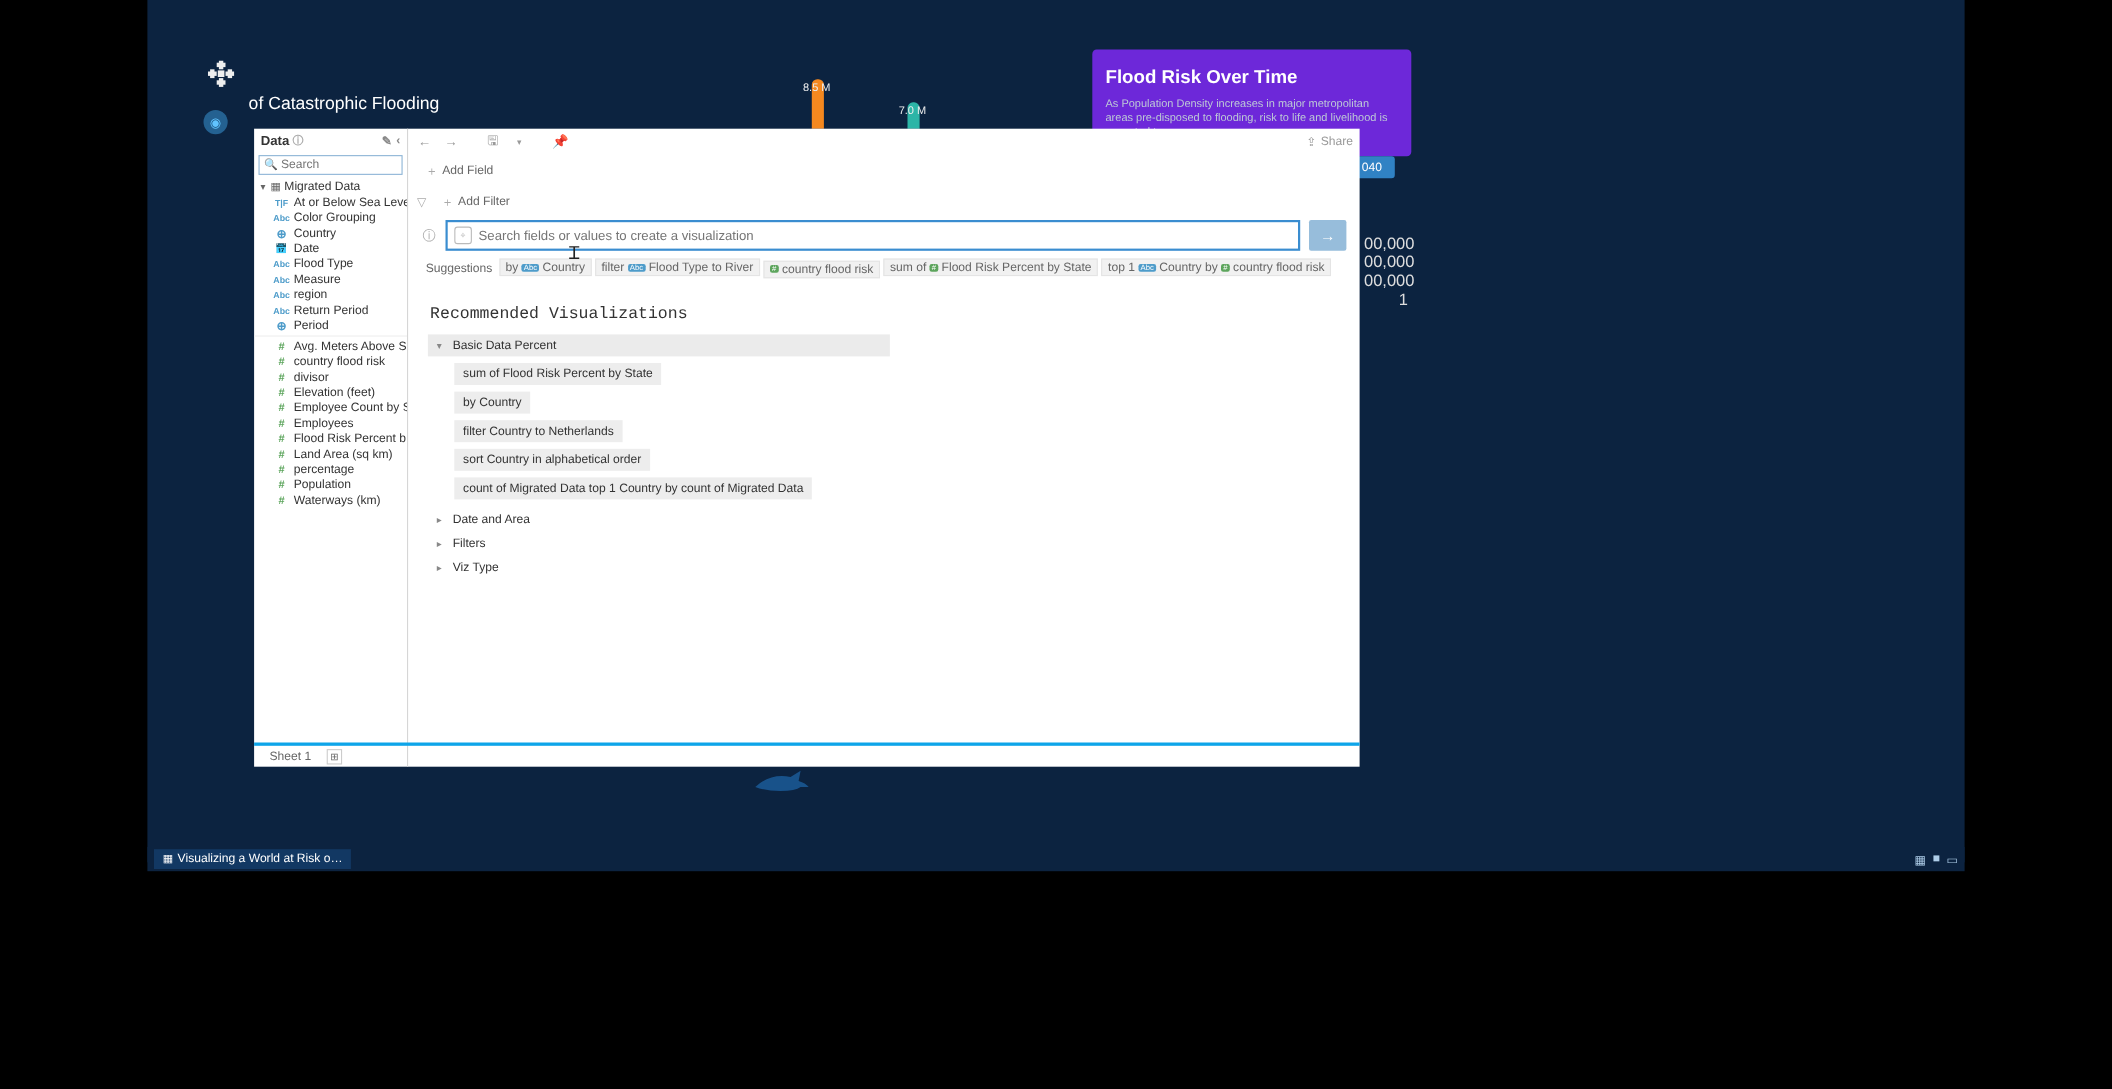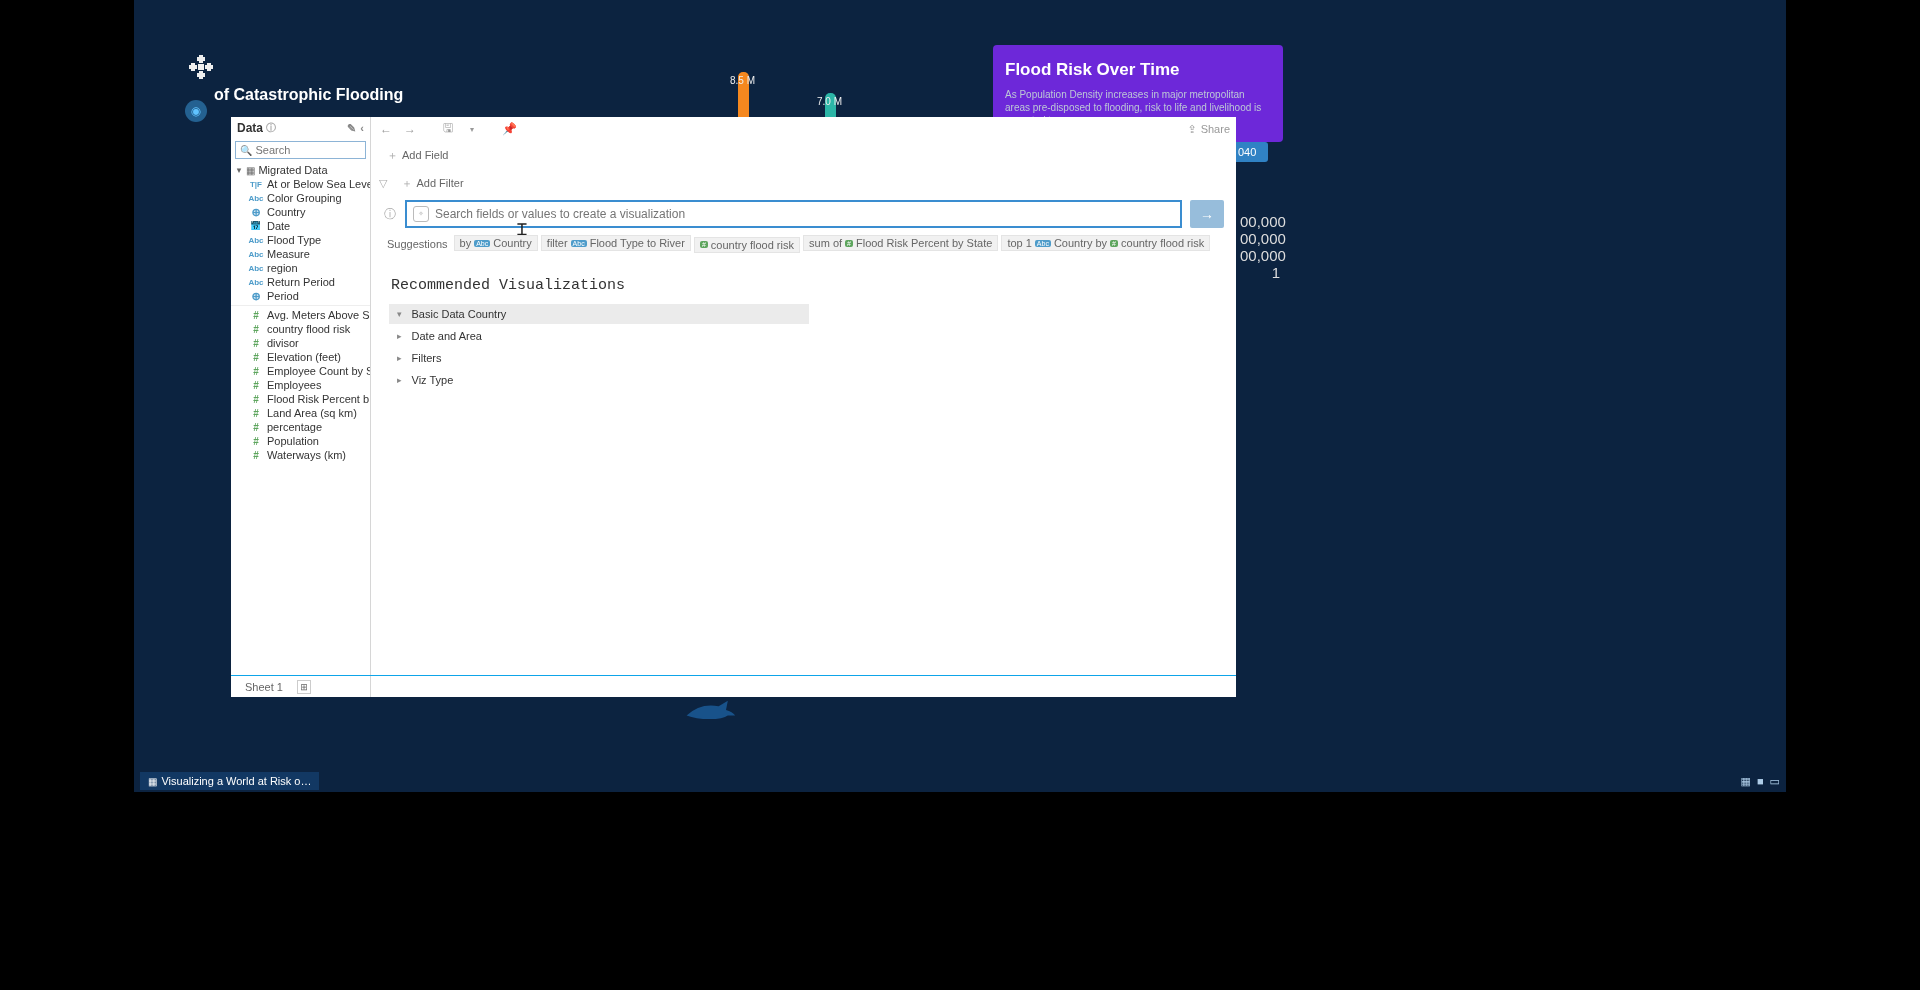--- a/index.html
+++ b/index.html
@@ -20,23 +20,23 @@
   color: #eee;
 }
 .bg-dashboard .title {
   position: absolute;
   left: 96px; top: 40px;
   font-size: 38px;
   font-weight: 500;
 }
 .bg-dashboard .subtitle {
   position: absolute;
-  left: 80px; top: 86px;
+  left: 92px; top: 86px;
   font-size: 16px;
-  font-weight: 700;
+  font-weight: 400;
 }
 
 .bg-bar {
   position: absolute;
   width: 11px;
   border-radius: 5px 5px 0 0;
 }
 .bg-bar.orange { background: #f5881f; left: 604px; top: 72px; height: 45px; }
 .bg-bar.teal   { background: #2cb5a7; left: 691px; top: 93px; height: 24px; }
 .bg-bar-label {
@@ -314,21 +314,21 @@
   padding: 4px 8px;
   align-self: flex-start;
   cursor: pointer;
 }
 
 .sheet-tabs {
   position: absolute;
   left: 0; bottom: 0;
   width: 100%;
   height: 22px;
-  border-top: 1px solid #0ea5e9;
+  border-top: 3px solid #0ea5e9;
   display: flex; align-items: center;
   padding-left: 14px;
   gap: 14px;
   font-size: 11px;
   color: #666;
 }
 .sheet-tabs .sheet-tab { cursor: pointer; }
 .sheet-tabs .add-sheet {
   width: 14px; height: 14px;
   border: 1px solid #ccc;
@@ -581,21 +581,28 @@
             <span>country flood risk</span>
           </span> </span>
     </div>
 
     <div class="rec-area">
       <div class="rec-title">Recommended Visualizations</div>
       <div id="rec-sections">
           <div class="rec-section">
             <div class="rec-header active">
               <span class="caret">▾</span>
-              <span>Basic Data Country</span>
+              <span>Basic Data Percent</span>
+            </div>
+            <div class="rec-items">
+              <div class="rec-chip">sum of Flood Risk Percent by State</div>
+              <div class="rec-chip">by Country</div>
+              <div class="rec-chip">filter Country to Netherlands</div>
+              <div class="rec-chip">sort Country in alphabetical order</div>
+              <div class="rec-chip">count of Migrated Data top 1 Country by count of Migrated Data</div>
             </div>
           </div>
           <div class="rec-section">
             <div class="rec-header">
               <span class="caret">▸</span>
               <span>Date and Area</span>
             </div>
           </div>
           <div class="rec-section">
             <div class="rec-header">

